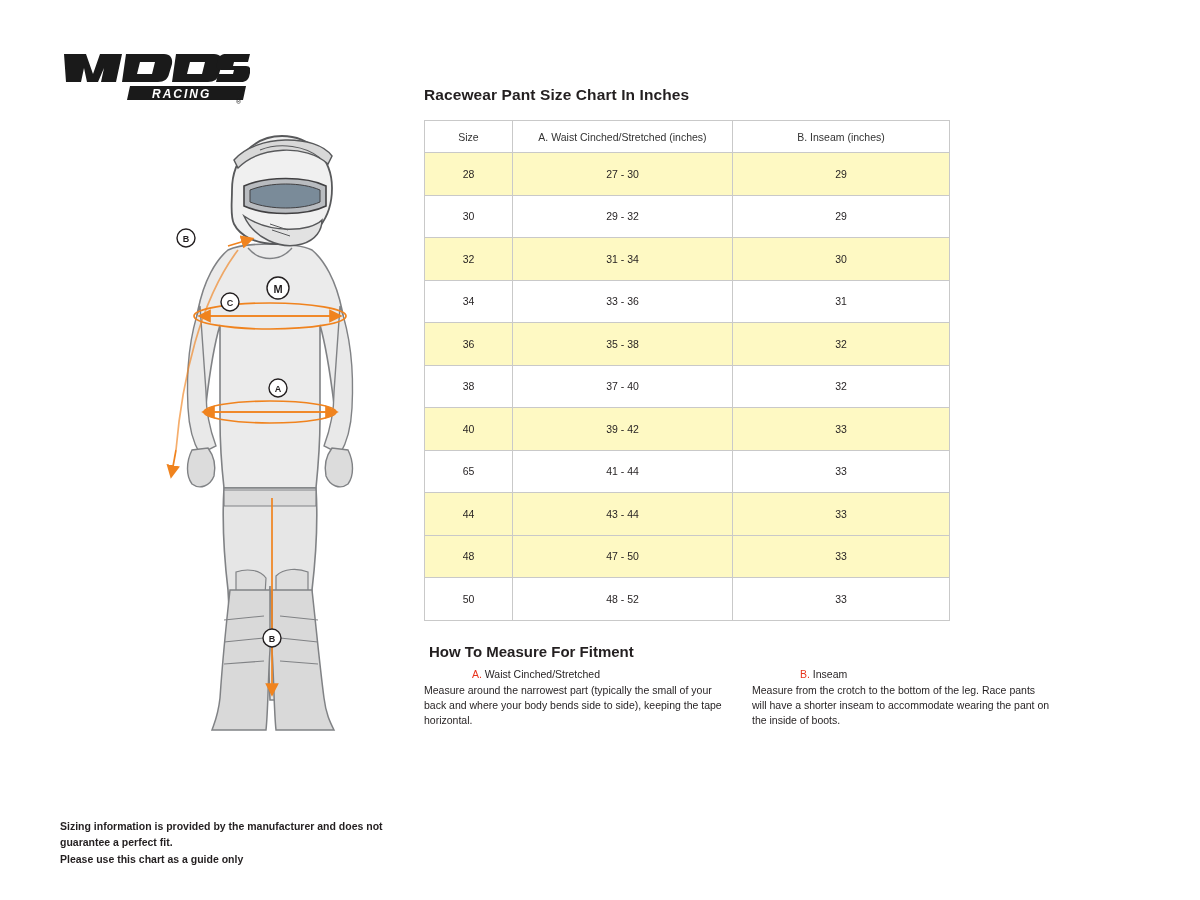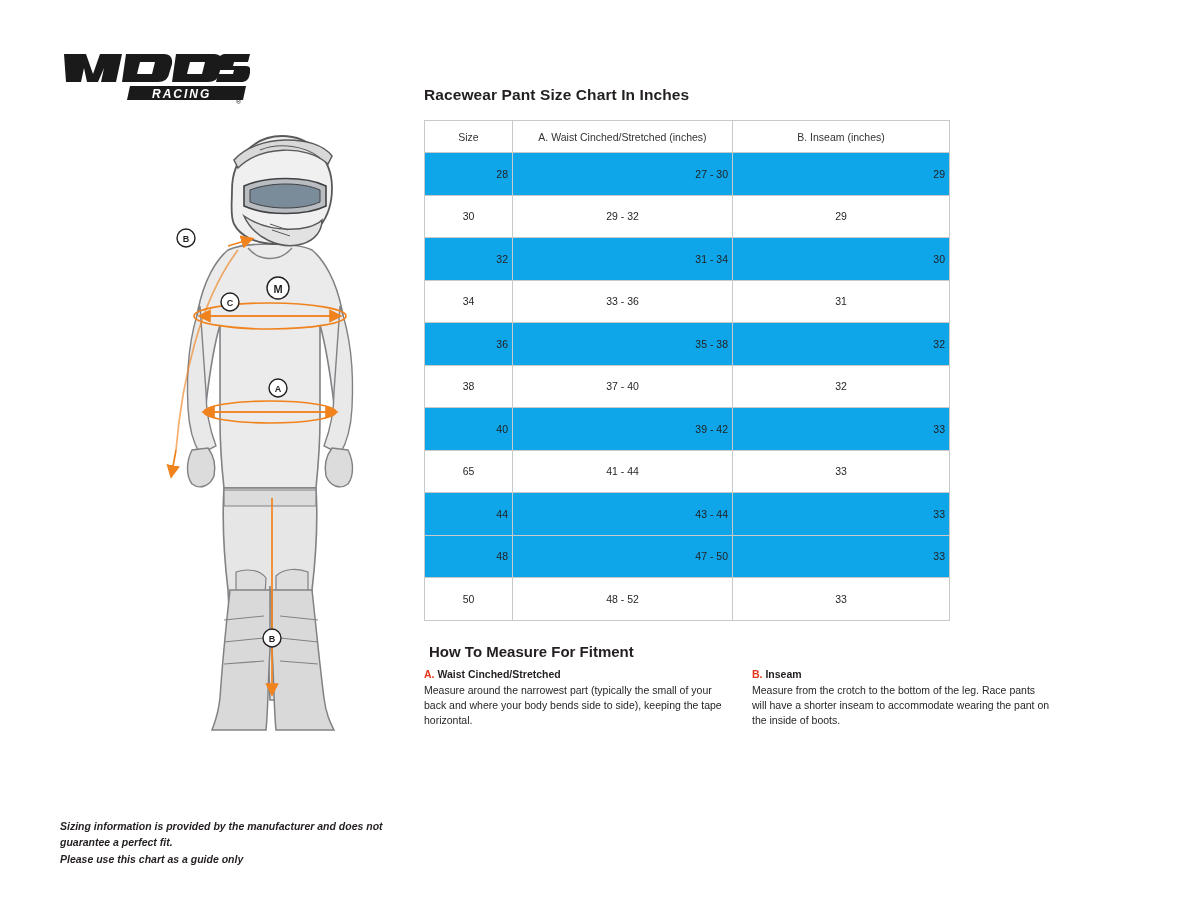--- a/index.html
+++ b/index.html
@@ -39,21 +39,20 @@
   
   #disclaimer {
     position: absolute;
     left: 60px;
     top: 818px;
     width: 370px;
     font-size: 10.5px;
     line-height: 1.55;
     color: #231f20;
     font-weight: bold;
-    font-style: italic;
   }
 
   
   #right-col {
     position: absolute;
     left: 424px;
     top: 86px;
     width: 525px;
   }
   #chart-title {
@@ -81,43 +80,44 @@
     margin-top: 39px;
   }
   table.size-chart th {
     font-weight: normal;
     height: 31px;
     color: #333;
   }
   table.size-chart col.c-size { width: 88px; }
   table.size-chart col.c-waist { width: 220px; }
   table.size-chart col.c-inseam { width: 217px; }
-  tr.shade td { background: #0ea5e9; text-align: right; }
+  tr.shade td { background: #fef9c3; }
   tr.plain td { background: #ffffff; }
   thead th { background: #ffffff; }
 
   
   #howto {
     margin-top: 22px;
     width: 630px;
   }
   #howto-title {
     font-size: 15px;
     font-weight: bold;
     margin: 0 0 8px 5px;
   }
   .howto-cols {
     display: flex;
     gap: 28px;
   }
   .howto-col { width: 300px; }
   .howto-head {
     font-size: 10.5px;
-    font-weight: bold;
+    font-weight: normal;
     margin-bottom: 3px;
+    margin-left: 48px;
   }
   .howto-letter { color: #e8341c; }
   .howto-body {
     font-size: 10.5px;
     line-height: 1.45;
     color: #231f20;
   }
 </style>
 </head>
 <body>

